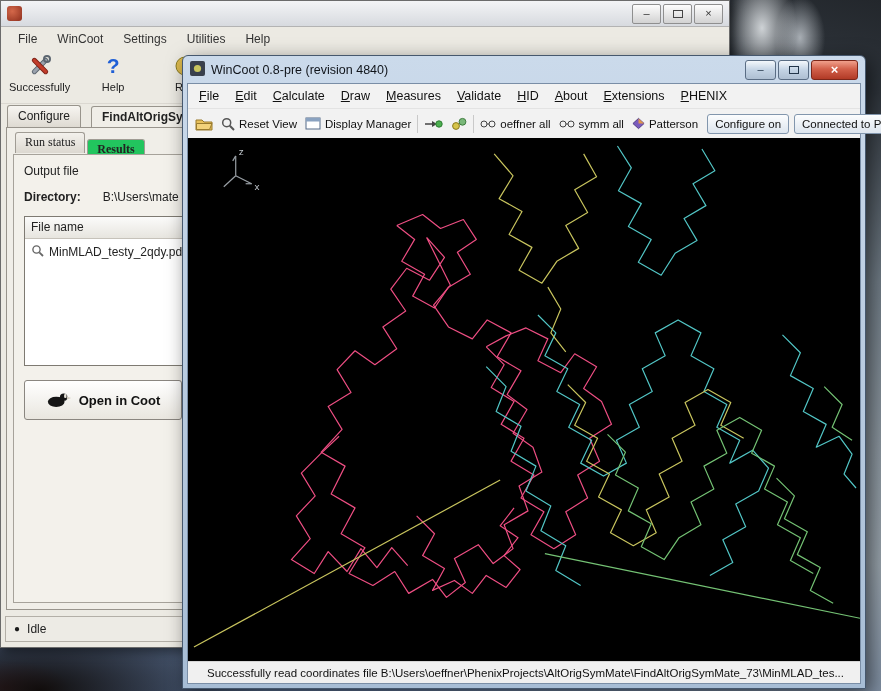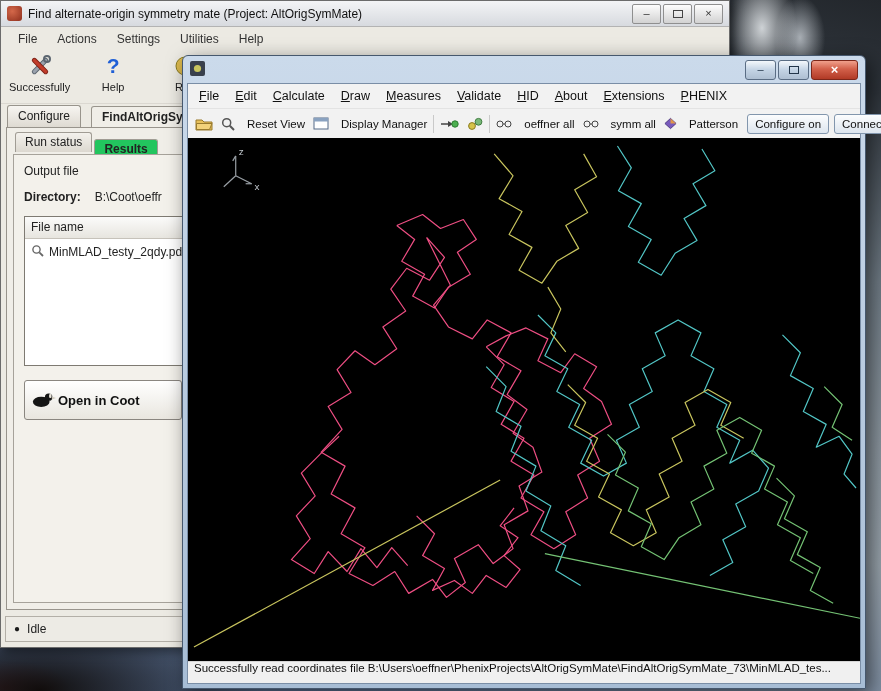--- a/index.html
+++ b/index.html
@@ -32,33 +32,33 @@
   .p-toolbar{position:absolute;left:0;top:49px;right:0;height:54px;display:flex;align-items:flex-start;padding:3px 8px;gap:14px;border-bottom:1px solid #dbd8d1;box-sizing:border-box;}
   .p-tool{display:flex;flex-direction:column;align-items:center;gap:2px;min-width:58px;}
   .p-tool-icon{height:26px;display:flex;align-items:center;justify-content:center;}
   .p-tool-label{font-size:11px;color:#222;}
   .help-glyph{font-size:21px;font-weight:bold;color:#1f5fd6;line-height:24px;}
   .p-tabs{position:absolute;left:6px;top:104px;height:23px;display:flex;align-items:flex-start;gap:10px;}
   .tab{padding:3px 10px 4px;border:1px solid #98948c;border-bottom:none;border-radius:3px 3px 0 0;
     background:linear-gradient(#f7f5f1,#dedad2);font-size:12px;color:#222;white-space:nowrap;}
   .tab.active{background:#f0eee8;font-weight:bold;position:relative;top:1px;}
   .p-panel{position:absolute;left:5px;top:126px;width:718px;height:483px;border:1px solid #98948c;background:#f0eee8;box-sizing:border-box;}
-  .p-subtabs{position:absolute;left:8px;top:4px;display:flex;gap:2px;}
+  .p-subtabs{position:absolute;left:8px;top:4px;display:flex;gap:2px;font-family:Liberation Serif, serif;}
   .subtab{padding:2px 9px 3px;border:1px solid #a09c94;border-bottom:none;border-radius:3px 3px 0 0;
     background:linear-gradient(#f3f1ec,#dcd8d0);font-size:12px;white-space:nowrap;}
   .subtab.active{background:#22c55e;font-weight:bold;position:relative;top:7px;}
   .p-inner{position:absolute;left:6px;right:6px;top:26px;bottom:6px;border:1px solid #a6a29a;background:#f3f1eb;}
   .p-output-label{position:absolute;left:10px;top:9px;font-size:12px;color:#222;}
-  .p-dir-row{position:absolute;left:10px;top:35px;display:flex;gap:14px;white-space:nowrap;}
+  .p-dir-row{position:absolute;left:10px;top:35px;display:flex;gap:22px;white-space:nowrap;}
   .p-dir-label{font-weight:bold;}
   .listbox{position:absolute;left:10px;top:61px;width:330px;height:150px;background:#fff;border:1px solid #7e7a72;box-sizing:border-box;}
   .list-header{height:21px;line-height:21px;padding-left:6px;background:linear-gradient(#fbfbfa,#e7e5df);
     border-bottom:1px solid #c6c2ba;font-size:12px;color:#222;}
   .list-row{display:flex;align-items:center;gap:5px;padding:5px 6px;font-size:12px;color:#222;white-space:nowrap;}
-  .coot-btn{position:absolute;left:10px;top:225px;width:158px;height:40px;display:flex;align-items:center;justify-content:flex-start;gap:1px;
+  .coot-btn{position:absolute;left:10px;top:225px;width:158px;height:40px;display:flex;align-items:center;justify-content:center;gap:7px;
     border:1px solid #8a8680;border-radius:3px;background:linear-gradient(#ffffff,#e9e6df);
     font-weight:bold;font-size:13px;color:#111;font-family:inherit;cursor:default;}
   .p-statusbar{position:absolute;left:4px;right:4px;top:615px;height:26px;border:1px solid #b3afa7;background:#edebe5;
     display:flex;align-items:center;gap:7px;padding-left:8px;font-size:12px;box-sizing:border-box;}
   .status-bullet{font-size:10px;color:#1a1a1a;line-height:1;}
 
   
   .wincoot-window{position:absolute;left:182px;top:55px;width:684px;height:634px;
     background:linear-gradient(#cbdaeb,#a7bdd5);border:1px solid #46586e;border-radius:6px 6px 0 0;
     box-shadow:5px 6px 20px rgba(0,0,0,.55);box-sizing:border-box;}
@@ -69,50 +69,49 @@
     background:linear-gradient(#f4f8fc,#c3d3e4 50%,#aebfd2);display:flex;align-items:center;justify-content:center;
     font-size:11px;color:#23364a;line-height:1;}
   .wc-btn .max-box{border-color:#23364a;}
   .wc-btn.close{width:45px;background:linear-gradient(#f0a08c,#d2604a 45%,#b13a26);color:#fff;border-color:#7c2619;font-size:13px;font-weight:bold;}
   .w-client{position:absolute;left:4px;right:4px;top:27px;bottom:4px;border:1px solid #7a8ea6;background:#f2f2f2;
     display:flex;flex-direction:column;box-sizing:border-box;}
   .w-menubar{height:24px;display:flex;align-items:center;padding-left:3px;font-size:12.5px;color:#111;flex:0 0 auto;}
   .w-menu-item{padding:3px 8px;white-space:nowrap;}
   .w-toolbar{height:29px;display:flex;align-items:center;padding:0 3px;font-size:11.5px;color:#111;
     border-top:1px solid #e3e3e3;flex:0 0 auto;white-space:nowrap;}
-  .tb-item{display:flex;align-items:center;gap:12px;padding:2px 4px;}
+  .tb-item{display:flex;align-items:center;gap:4px;padding:2px 4px;}
   .tb-sep{width:1px;height:18px;background:#c9c9c9;margin:0 2px;flex:0 0 auto;}
   .tb-btn{display:flex;align-items:center;gap:4px;border:1px solid #8296ad;border-radius:3px;
     background:linear-gradient(#fcfdfe,#dde5ee);padding:2px 7px;margin-left:5px;height:20px;box-sizing:border-box;}
   .w-canvas{flex:1 1 auto;background:#000;position:relative;overflow:hidden;}
   .w-canvas svg{position:absolute;inset:0;width:100%;height:100%;}
-  .w-statusbar{height:21px;display:flex;padding:0 6px;font-size:11.5px;color:#111;
+  .w-statusbar{height:21px;display:flex;align-items:center;padding:0 19px;font-size:11.5px;color:#111;
     background:#f0f0f0;border-top:1px solid #d5d5d5;white-space:nowrap;overflow:hidden;flex:0 0 auto;}
 </style>
 </head>
 <body>
 
 <div class="desktop"></div>
 
 <section class="phenix-window">
   <header class="p-titlebar">
     <span class="p-title-icon"></span>
-    <span class="p-title">Find alternate-origin symmetry mate (Project: AltOrigSymMate)</span>
     <span class="p-win-controls">
       <span class="win-btn">–</span>
       <span class="win-btn">
           <span class="max-box"></span>
         </span>
       <span class="win-btn">×</span>
     </span>
   </header>
 
   <nav class="p-menubar">
     <span class="p-menu-item">File</span>
-    <span class="p-menu-item">Actions</span>
+    <span class="p-menu-item">WinCoot</span>
     <span class="p-menu-item">Settings</span>
     <span class="p-menu-item">Utilities</span>
     <span class="p-menu-item">Help</span>
   </nav>
 
   <div class="p-toolbar">
     <div class="p-tool">
       <span class="p-tool-icon">
         <svg width="26" height="24" viewBox="0 0 26 24">
           <rect x="3" y="10" width="20" height="4" rx="2" transform="rotate(-45 13 12)" fill="#9aa2ad" stroke="#5c6670"></rect>
@@ -144,21 +143,21 @@
 
   <div class="p-panel">
     <div class="p-subtabs">
       <span class="subtab">Run status</span>
       <span class="subtab active">Results</span>
     </div>
     <div class="p-inner">
       <div class="p-output-label">Output file</div>
       <div class="p-dir-row">
         <span class="p-dir-label">Directory:</span>
-        <span class="p-dir-value">B:\Coot\oeffr</span>
+        <span class="p-dir-value">B:\Users\mate</span>
       </div>
       <div class="listbox">
         <div class="list-header">File name</div>
         <div class="list-row">
           <span>
             <svg width="13" height="13" viewBox="0 0 13 13">
               <circle cx="5.5" cy="5.5" r="3.6" fill="none" stroke="#666" stroke-width="1.4"></circle>
               <line x1="8.3" y1="8.3" x2="12" y2="12" stroke="#666" stroke-width="1.8"></line>
             </svg>
           </span>
@@ -186,20 +185,21 @@
 </section>
 
 <section class="wincoot-window">
   <header class="w-titlebar">
     <span>
       <svg width="15" height="15" viewBox="0 0 15 15">
         <rect width="15" height="15" rx="2" fill="#39404c"></rect>
         <circle cx="7.5" cy="7.5" r="3.6" fill="#c9c55e"></circle>
       </svg>
     </span>
+    <span class="w-title">WinCoot 0.8-pre (revision 4840)</span>
     <span class="w-controls">
       <span class="wc-btn">–</span>
       <span class="wc-btn">
           <span class="max-box"></span>
         </span>
       <span class="wc-btn close">×</span>
     </span>
   </header>
 
   <div class="w-client">

